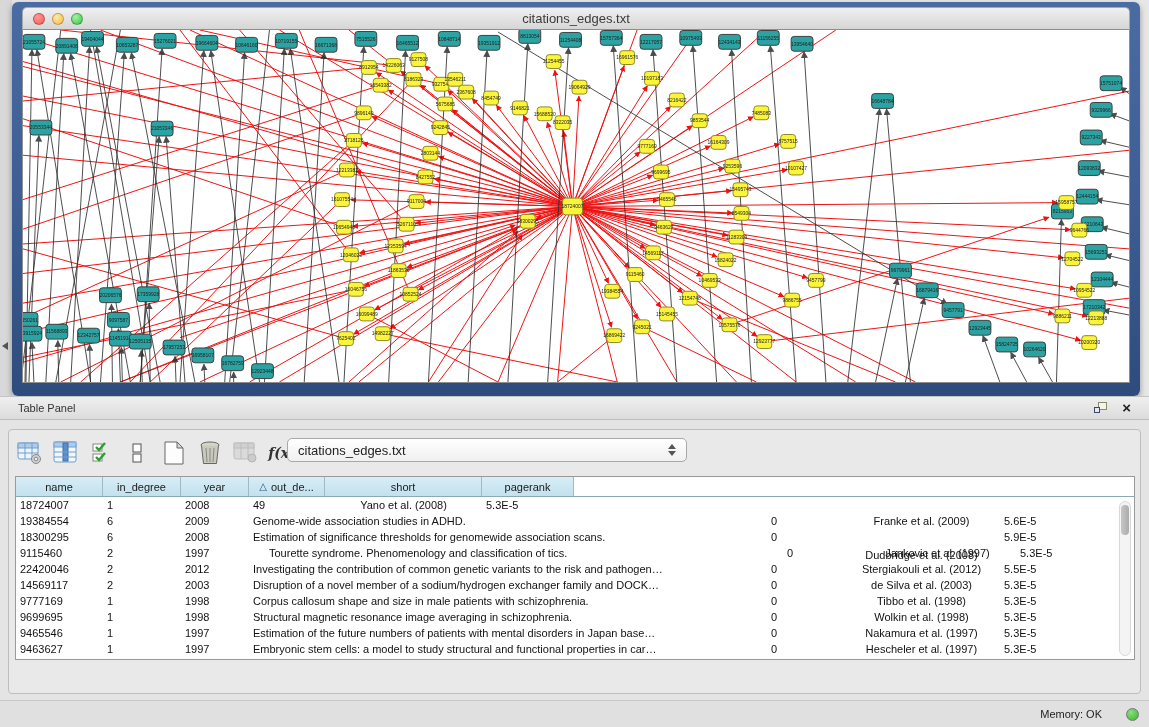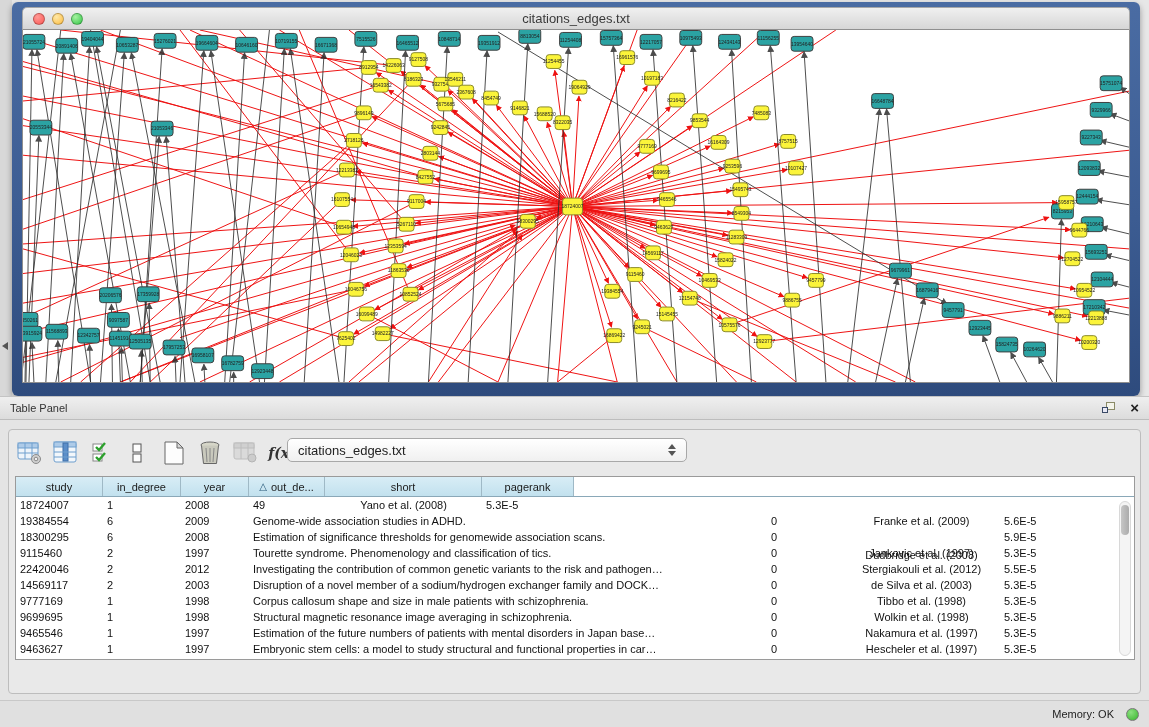--- a/index.html
+++ b/index.html
@@ -21,21 +21,21 @@
   .light { width:12px; height:12px; border-radius:50%; border:1px solid rgba(0,0,0,.25); }
   .light.red { background:radial-gradient(circle at 35% 30%, #ff9a96, #fc5753); }
   .light.yellow { background:radial-gradient(circle at 35% 30%, #ffe9a8, #fdbc40); }
   .light.green { background:radial-gradient(circle at 35% 30%, #a6f2a0, #33c748); }
   .graph-canvas { width:100%; height:353px; background:#ffffff; border:1px solid #8f8f8f; border-top:none; display:block; }
 
   
   .table-panel { position:absolute; left:0; top:396px; width:1149px; height:304px; background:#e4e4e4; }
   .tp-header { height:24px; background:linear-gradient(180deg,#efefef,#dcdcdc);
      border-top:1px solid #c4c4c4; border-bottom:1px solid #bdbdbd;
-     display:flex; align-items:center; padding:0 10px; }
+     display:flex; align-items:center; padding:0 18px; }
   .tp-title { font-size:11px; color:#333; }
   .tp-header .spacer { flex:1; }
   .float-icon { width:14px; height:12px; position:relative; margin-right:14px; cursor:pointer; }
   .float-icon .sq1 { position:absolute; left:4px; top:0; width:9px; height:8px; border:1px solid #8a8a66; background:#f4f4ea; }
   .float-icon .sq2 { position:absolute; left:0; top:5px; width:6px; height:6px; border:1px solid #3a4a66; background:#e8e8f4; }
   .close-x { font-size:15px; font-weight:bold; color:#222; line-height:14px; cursor:pointer; }
 
   .tp-body { position:absolute; left:8px; top:33px; width:1133px; height:265px;
      background:#e9e9e9; border:1px solid #bdbdbd; border-radius:4px; }
 
@@ -66,21 +66,21 @@
   .tabgroup { display:flex; border:1px solid #a0a0a0; border-radius:5px; overflow:hidden; background:#ffffff; height:21px; }
   .tab { font-size:12px; padding:3px 14px; color:#222; background:#fdfdfd; border-right:1px solid #b8b8b8; cursor:pointer; }
   .tab:last-child { border-right:none; }
   .tab.selected { background:linear-gradient(180deg,#7d7d7d,#6a6a6a); color:#f2f2f2; }
 
   .divider-grip { position:absolute; left:568px; top:397px; width:0; height:0;
      border-left:4px solid transparent; border-right:4px solid transparent; border-bottom:5px solid #777; }
 
   
   .statusbar { position:absolute; left:0; top:700px; width:1149px; height:27px; background:#e0e0e0;
-     border-top:1px solid #c8c8c8; display:flex; align-items:center; justify-content:flex-end; padding:0 10px; gap:12px; }
+     border-top:1px solid #c8c8c8; display:flex; align-items:center; justify-content:flex-end; padding:0 10px; gap:24px; }
   .mem-label { font-size:11px; color:#222; }
   .mem-dot { width:13px; height:13px; border-radius:50%; background:radial-gradient(circle at 35% 30%, #8ae07e, #39b52e); border:1px solid #777; }
 
   .graph-label { font-size:5px; fill:#222; }
   .edge-red { stroke:#ee1111; stroke-width:1; fill:none; }
   .edge-black { stroke:#2d2d2d; stroke-width:1; fill:none; opacity:.85; }
   .node-teal { fill:#2ba3a3; stroke:#3f3f3f; stroke-width:1; }
   .node-yellow { fill:#fbf43a; stroke:#8a8a2a; stroke-width:1; }
 </style>
 </head>
@@ -887,21 +887,21 @@
       <span class="combo-label">citations_edges.txt</span>
       <span class="arrows">
           <span class="up"></span>
           <span class="down"></span>
         </span>
     </div>
 
     <div class="tbl-wrap">
       <div class="tbl-header" id="tbl-header">
           <div class="th" style="width: 87px;">
-            <span>study</span>
+            <span>name</span>
           </div>
           <div class="th" style="width: 78px;">
             <span>in_degree</span>
           </div>
           <div class="th" style="width: 68px;">
             <span>year</span>
           </div>
           <div class="th" style="width: 76px;">
             <span class="sort">△</span>
             <span>out_de...</span>
@@ -937,21 +937,21 @@
             <div class="td left" style="width: 68px;">2008</div>
             <div class="td left" style="width: 518px;">Estimation of significance thresholds for genomewide association scans.</div>
             <div class="td left" style="width: 76px;">0</div>
             <div class="td center" style="width: 157px; text-align: center; margin-top: 36px;">Dudbridge et al. (2008)</div>
             <div class="td left" style="width: 92px;">5.9E-5</div>
           </div>
           <div class="tbl-row">
             <div class="td left" style="width: 87px;">9115460</div>
             <div class="td left" style="width: 78px;">2</div>
             <div class="td left" style="width: 68px;">1997</div>
-            <div class="td left" style="width: 518px;">Tourette syndrome. Phenomenology and classification of tics.</div>
+            <div class="td left" style="width: 518px; margin-left: 16px;">Tourette syndrome. Phenomenology and classification of tics.</div>
             <div class="td left" style="width: 76px;">0</div>
             <div class="td center" style="width: 157px; text-align: center;">Jankovic et al. (1997)</div>
             <div class="td left" style="width: 92px;">5.3E-5</div>
           </div>
           <div class="tbl-row">
             <div class="td left" style="width: 87px;">22420046</div>
             <div class="td left" style="width: 78px;">2</div>
             <div class="td left" style="width: 68px;">2012</div>
             <div class="td left" style="width: 518px;">Investigating the contribution of common genetic variants to the risk and pathogen…</div>
             <div class="td left" style="width: 76px;">0</div>

